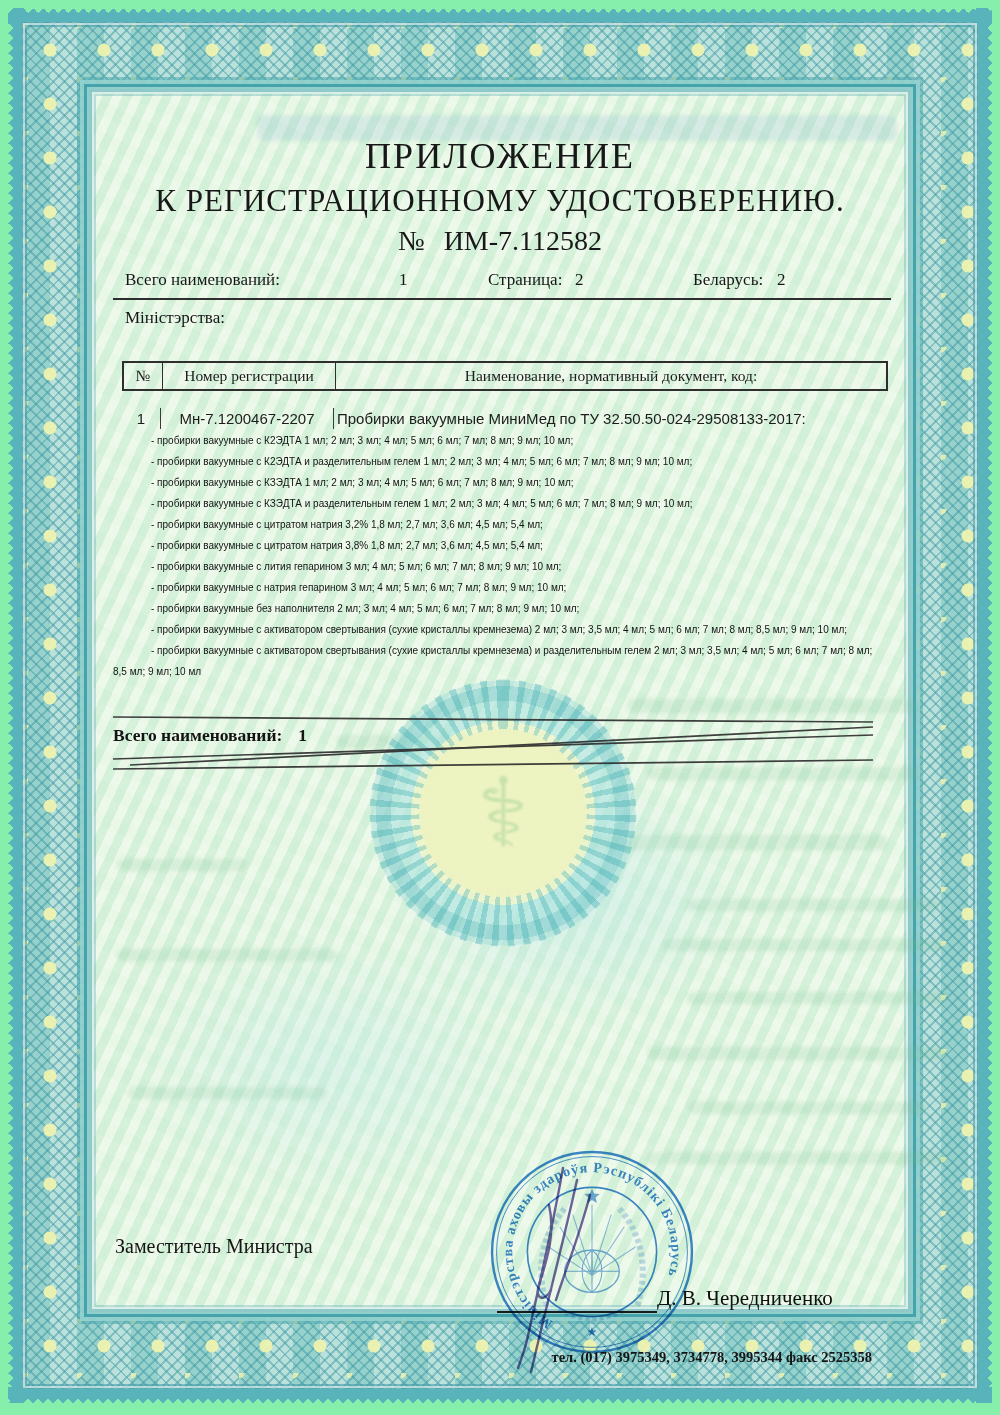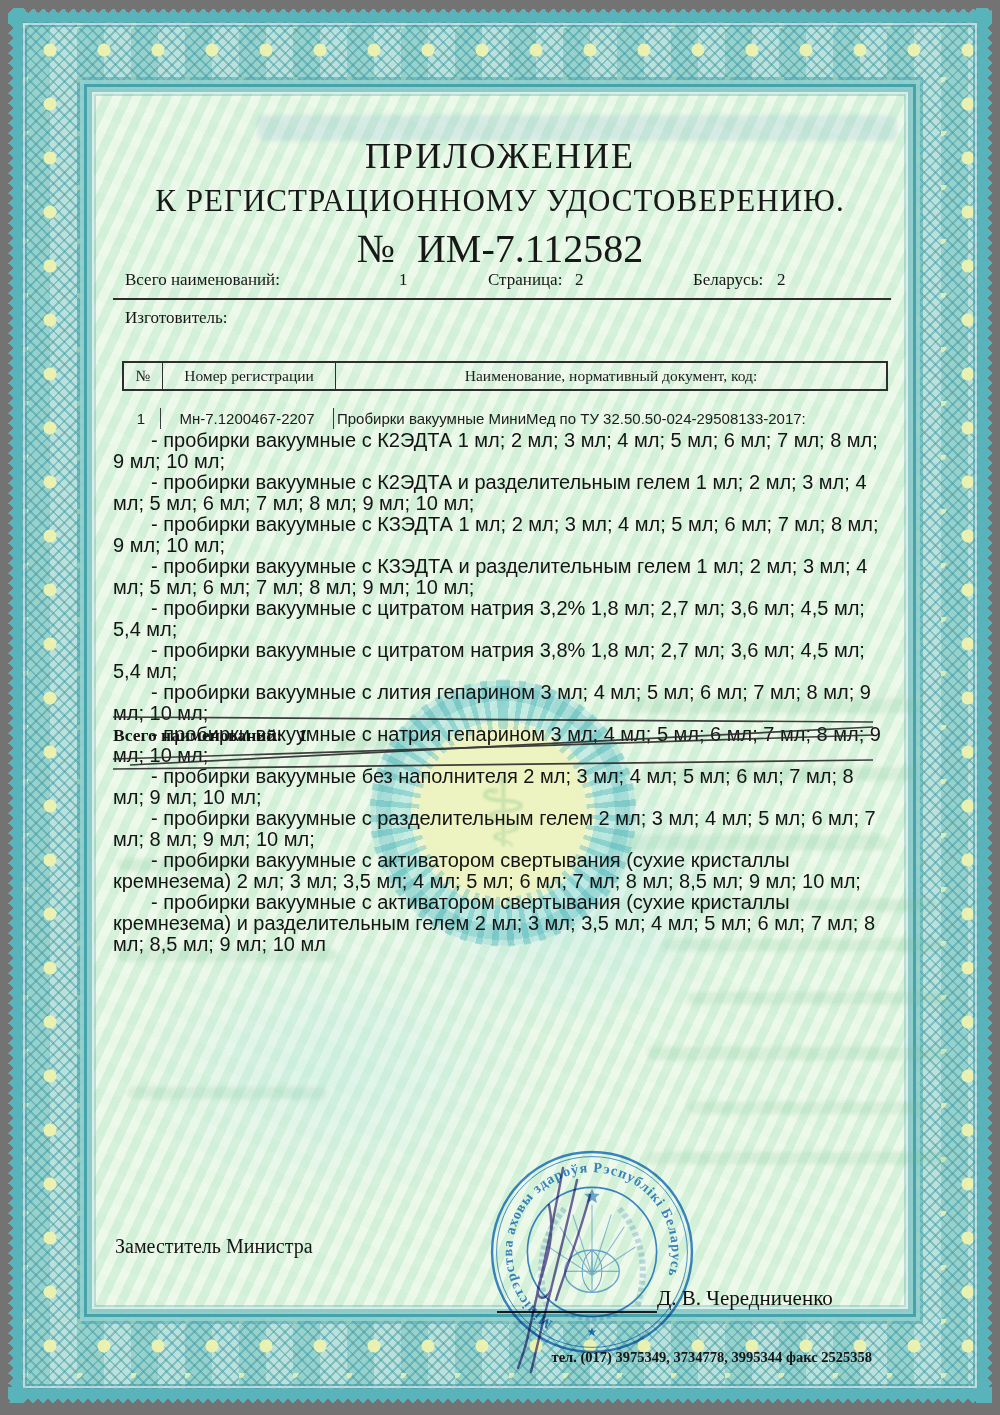--- a/index.html
+++ b/index.html
@@ -1,16 +1,16 @@
 <!DOCTYPE html>
 <html><head>
 <meta charset="utf-8">
 <style>
   html,body{margin:0;padding:0;background:#ffffff;}
-  .page{position:relative;width:1000px;height:1415px;background:#737373;overflow:hidden;
+  .page{position:relative;width:1000px;height:1415px;background:#86efac;overflow:hidden;
         font-family:"Liberation Serif","DejaVu Serif",serif;color:#1c1c1c;}
 
   
   .spike{position:absolute;z-index:1;}
   .spike.top{left:8px;right:8px;top:8px;height:16px;
     background:conic-gradient(from 135deg at 50% 0%, #58b4ba 0 90deg, transparent 0) 0 0/10px 16px repeat-x;}
   .spike.bottom{left:8px;right:8px;bottom:12px;height:16px;
     background:conic-gradient(from -45deg at 50% 100%, #58b4ba 0 90deg, transparent 0) 0 0/10px 16px repeat-x;}
   .spike.left{top:8px;bottom:12px;left:8px;width:16px;
     background:conic-gradient(from 45deg at 0% 50%, #58b4ba 0 90deg, transparent 0) 0 0/16px 10px repeat-y;}
@@ -61,21 +61,21 @@
             mask:radial-gradient(circle,#000 0 133px,transparent 134px);}
   .rosette-core{position:absolute;left:50%;top:50%;transform:translate(-50%,-50%);
     width:168px;height:168px;border-radius:50%;background:radial-gradient(circle,#eef3c2 0 60%,rgba(238,243,194,.9) 85%,rgba(238,243,194,.4));
     display:flex;align-items:center;justify-content:center;}
   .wm-glyph{font-size:96px;color:rgba(112,188,126,.30);filter:blur(1px);font-family:"DejaVu Sans",sans-serif;}
 
   
   .title{left:0;right:0;top:48px;text-align:center;color:#181818;}
   .title .t1{font-size:36px;letter-spacing:2px;}
   .title .t2{font-size:31px;letter-spacing:1px;margin-top:6px;}
-  .title .t3{font-size:40px;margin-top:6px;word-spacing:12px;}
+  .title .t3{font-size:28px;margin-top:6px;word-spacing:12px;}
 
   
   .lbl{font-size:17px;color:#161616;}
   .val{font-size:17px;color:#161616;}
   .meta1{top:183px;height:22px;left:0;right:0;}
   .meta1 .m-total-l{left:38px;} .meta1 .m-total-v{left:312px;}
   .meta1 .m-page-l{left:401px;} .meta1 .m-page-v{left:488px;}
   .meta1 .m-pages-l{left:606px;} .meta1 .m-pages-v{left:690px;}
   .meta1 > span{position:absolute;top:0;}
   .rule1{left:26px;top:211px;width:778px;height:2px;background:#2e2e2e;}
@@ -91,21 +91,21 @@
   .theader .c2{width:172px;text-align:center;border-right:1.5px solid #2e2e2e;align-self:stretch;
     display:flex;align-items:center;justify-content:center;}
   .theader .c3{flex:1;text-align:center;}
 
   
   .sans{font-family:"Liberation Sans","DejaVu Sans",sans-serif;}
   .itemrow{left:35px;top:321px;width:770px;display:flex;font-size:15px;line-height:21px;}
   .itemrow .n{width:38px;text-align:center;border-right:1px solid #3a3a3a;}
   .itemrow .r{width:172px;text-align:center;}
   .itemrow .h{flex:1;border-left:1px solid #3a3a3a;padding-left:3px;}
-  .list{left:26px;top:343px;width:772px;font-size:20px;line-height:21px;color:#141414;}
+  .list{left:26px;top:343px;width:772px;font-size:10px;line-height:21px;color:#141414;}
   .list p{margin:0;text-indent:38px;}
 
   
   .summary{left:26px;top:638px;font-size:17.5px;font-weight:bold;color:#141414;font-family:Liberation Serif, serif;}
   .summary .sv{margin-left:16px;}
 
   
   .sigpos{left:28px;top:1148px;font-size:20px;color:#151515;}
   .signame{position:absolute;left:657px;top:1286px;z-index:6;font-size:21px;color:#101010;}
   .sigline{position:absolute;left:497px;top:1311px;width:160px;height:2px;background:#1b1b1b;z-index:5;}
@@ -161,21 +161,21 @@
       <span class="lbl m-total-l">Всего наименований:</span>
       <span class="val m-total-v">1</span>
       <span class="lbl m-page-l">Страница:</span>
       <span class="val m-page-v">2</span>
       <span class="lbl m-pages-l">Беларусь:</span>
       <span class="val m-pages-v">2</span>
     </div>
     <div class="abs z rule1"></div>
 
     <div class="abs z meta2">
-      <span class="lbl m-man-l">Изготовитель:</span>
+      <span class="lbl m-man-l">Міністэрства:</span>
     </div>
 
     <div class="abs z theader">
       <div class="c1">№</div>
       <div class="c2">Номер регистрации</div>
       <div class="c3">Наименование, нормативный документ, код:</div>
     </div>
 
     <div class="abs z itemrow sans">
       <div class="n">1</div>
@@ -186,21 +186,20 @@
     <div class="abs z list sans">
       <p>- пробирки вакуумные с К2ЭДТА 1 мл; 2 мл; 3 мл; 4 мл; 5 мл; 6 мл; 7 мл; 8 мл; 9 мл; 10 мл;</p>
       <p>- пробирки вакуумные с К2ЭДТА и разделительным гелем 1 мл; 2 мл; 3 мл; 4 мл; 5 мл; 6 мл; 7 мл; 8 мл; 9 мл; 10 мл;</p>
       <p>- пробирки вакуумные с КЗЭДТА 1 мл; 2 мл; 3 мл; 4 мл; 5 мл; 6 мл; 7 мл; 8 мл; 9 мл; 10 мл;</p>
       <p>- пробирки вакуумные с КЗЭДТА и разделительным гелем 1 мл; 2 мл; 3 мл; 4 мл; 5 мл; 6 мл; 7 мл; 8 мл; 9 мл; 10 мл;</p>
       <p>- пробирки вакуумные с цитратом натрия 3,2% 1,8 мл; 2,7 мл; 3,6 мл; 4,5 мл; 5,4 мл;</p>
       <p>- пробирки вакуумные с цитратом натрия 3,8% 1,8 мл; 2,7 мл; 3,6 мл; 4,5 мл; 5,4 мл;</p>
       <p>- пробирки вакуумные с лития гепарином 3 мл; 4 мл; 5 мл; 6 мл; 7 мл; 8 мл; 9 мл; 10 мл;</p>
       <p>- пробирки вакуумные с натрия гепарином 3 мл; 4 мл; 5 мл; 6 мл; 7 мл; 8 мл; 9 мл; 10 мл;</p>
       <p>- пробирки вакуумные без наполнителя 2 мл; 3 мл; 4 мл; 5 мл; 6 мл; 7 мл; 8 мл; 9 мл; 10 мл;</p>
-      <p>- пробирки вакуумные с разделительным гелем 2 мл; 3 мл; 4 мл; 5 мл; 6 мл; 7 мл; 8 мл; 9 мл; 10 мл;</p>
       <p>- пробирки вакуумные с активатором свертывания (сухие кристаллы кремнезема) 2 мл; 3 мл; 3,5 мл; 4 мл; 5 мл; 6 мл; 7 мл; 8 мл; 8,5 мл; 9 мл; 10 мл;</p>
       <p>- пробирки вакуумные с активатором свертывания (сухие кристаллы кремнезема) и разделительным гелем 2 мл; 3 мл; 3,5 мл; 4 мл; 5 мл; 6 мл; 7 мл; 8 мл; 8,5 мл; 9 мл; 10 мл</p>
     </div>
 
     <div class="abs z summary sans">
       <span>Всего наименований:</span><span class="sv">1</span>
     </div>
 
     <div class="abs z sigpos">Заместитель Министра</div>
   </div>

